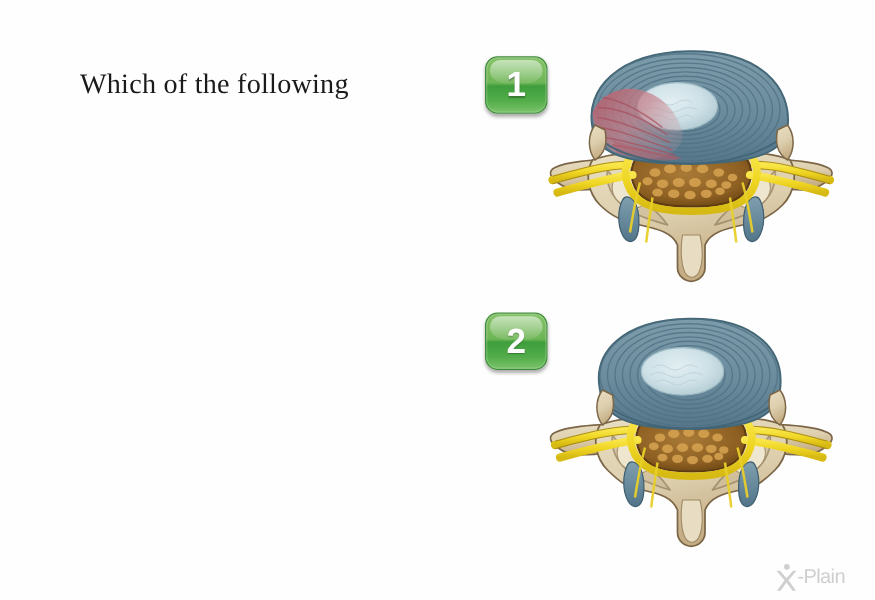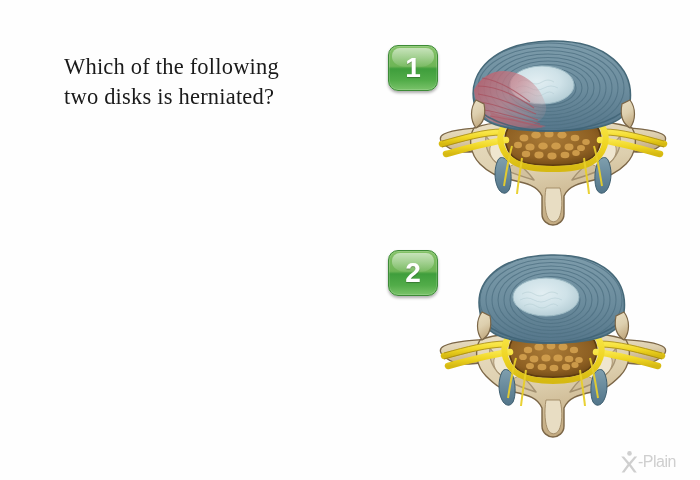--- a/index.html
+++ b/index.html
@@ -99,21 +99,20 @@
     letter-spacing: -0.5px;
     margin-left: -2px;
     line-height: 1;
   }
 </style>
 </head>
 <body>
 
 <div id="question-text">
   <span class="qline">Which of the following</span>
-  <span class="qline">two disks is herniated?</span>
 </div>
 
 <div class="badge" id="badge-1">
   <span class="num">1</span>
 </div>
 
 <div class="badge" id="badge-2">
   <span class="num">2</span>
 </div>
 

